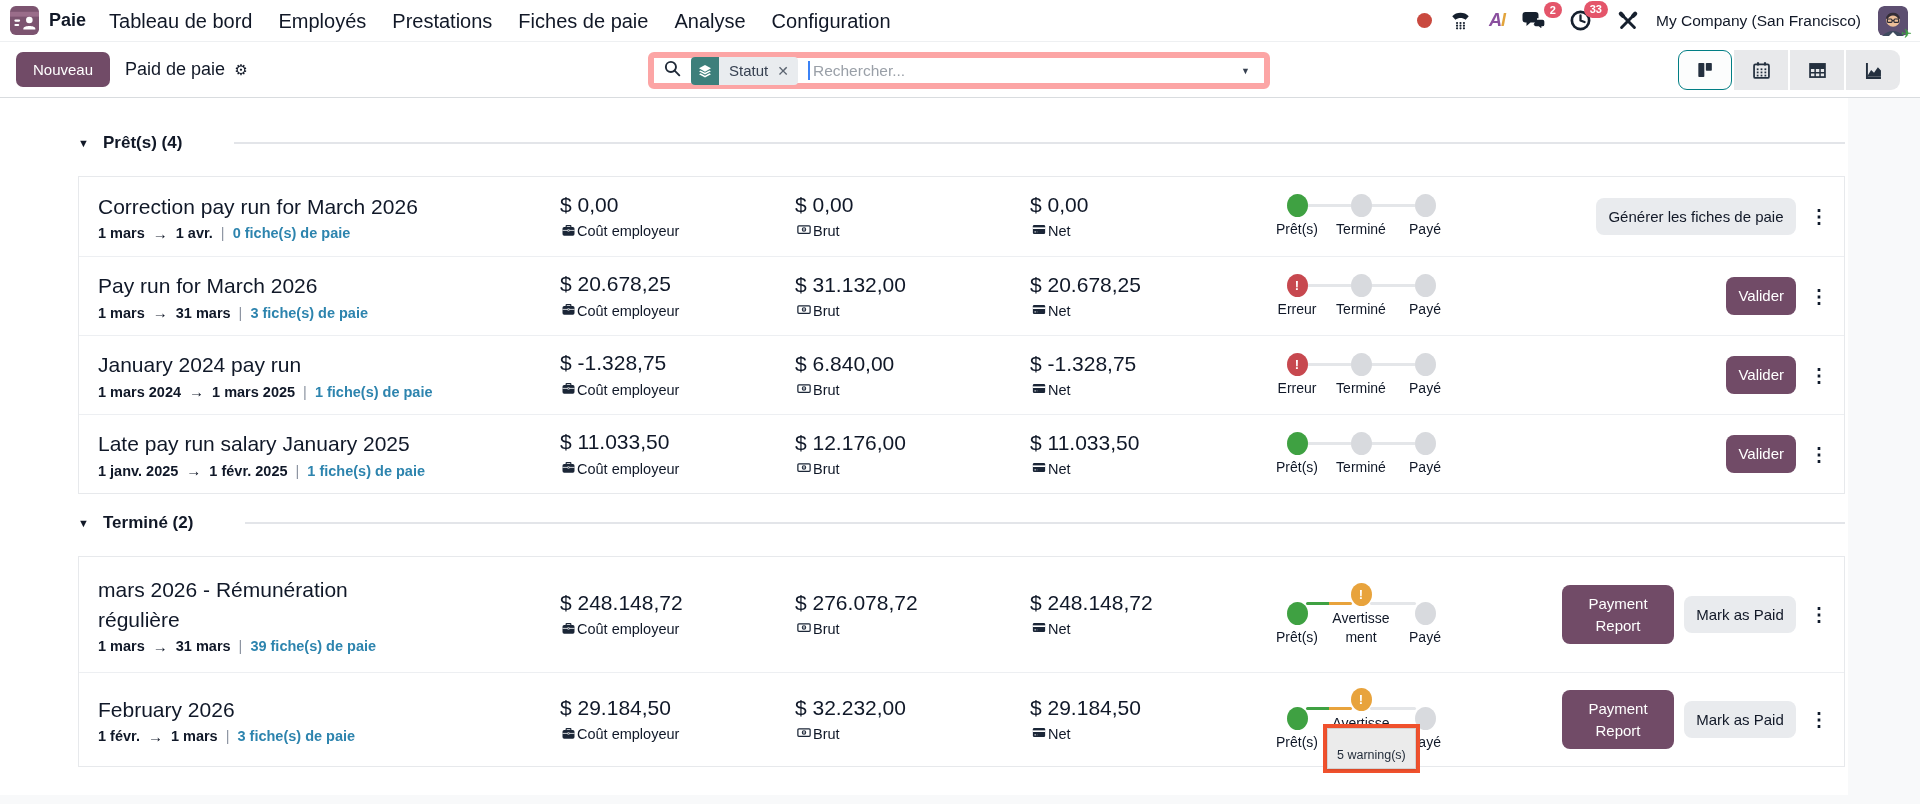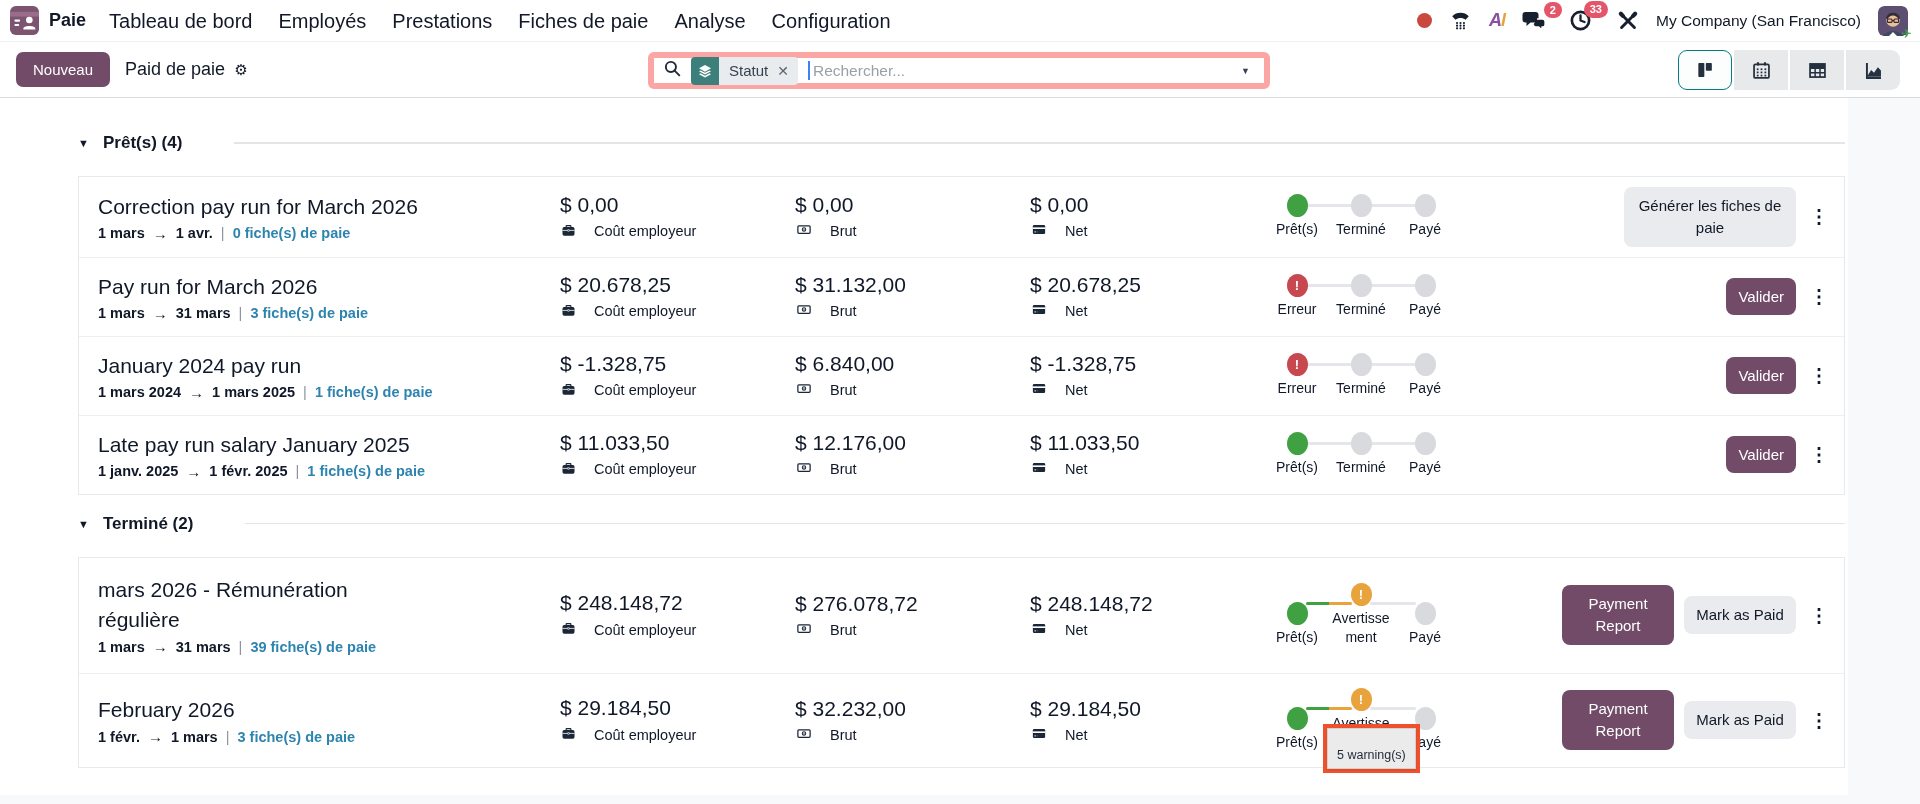--- a/index.html
+++ b/index.html
@@ -63,38 +63,38 @@
   .col-title { width: 462px; padding-right: 10px; }
   .title { font-size: 21px; line-height: 30px; font-weight: 500; color: #101828; }
   .row--wrap .title { max-width: 305px; }
   .subtitle { margin-top: 3px; display: flex; align-items: center; gap: 8px; font-size: 14.5px; font-weight: 600; color: #101828; }
   .sub-arrow { font-weight: 700; font-size: 15px; }
   .sub-sep { color: #8b93a0; font-weight: 400; }
   .sub-link { color: #2D84AE; cursor: pointer; }
 
   .col-money { width: 235px; padding-right: 8px; }
   .amount { font-size: 21px; font-weight: 500; color: #101828; white-space: nowrap; }
-  .money-label { display: flex; align-items: center; gap: 17px; margin-top: 5px; font-size: 14.5px; color: #101828; }
+  .money-label { display: flex; align-items: center; gap: 0; margin-top: 5px; font-size: 14.5px; color: #101828; }
 
   .col-steps { width: 225px; position: relative; }
   .steps { display: flex; align-items: flex-end; }
   .step { display: flex; flex-direction: column; align-items: center; width: 64px; z-index: 1; }
   .dot { width: 21px; height: 23px; border-radius: 50%; display: flex; align-items: center; justify-content: center; color: #fff; font-size: 13px; font-weight: 700; }
   .step-label { margin-top: 3px; font-size: 14px; line-height: 19px; text-align: center; color: #101828; max-width: 76px; overflow-wrap: break-word; word-break: break-word; }
   .connector { width: 46px; height: 3px; margin: 0 -23px 32px; border-radius: 2px; z-index: 0; }
   .connector.raised { margin-bottom: 42px; }
 
   .tooltip-wrap { position: absolute; left: 58px; top: 36px; border: 4px solid #F0512D; z-index: 6; }
   .warn-tooltip { background: #ebebeb; border: 1px solid #d2d2d2; padding: 19px 9px 6px; font-size: 12.5px; color: #1f2937; white-space: nowrap; box-shadow: 0 1px 2px rgba(0,0,0,.12); }
 
   .col-actions { flex: 1; display: flex; justify-content: flex-end; align-items: center; gap: 10px; }
   .btn { font-family: inherit; font-size: 15px; line-height: 1.45; border: none; border-radius: 8px; padding: 8px 12px; cursor: pointer; text-align: center; white-space: normal; }
   .btn--primary { background: #714B67; color: #fff; font-weight: 500; }
   .btn--secondary { background: #e9ebee; color: #111827; }
-  .btn--wide { width: 172px; }
+  .btn--wide { width: 200px; }
   .btn--compact { width: 112px; }
   .kebab { width: 26px; margin-left: 10px; text-align: center; font-size: 19px; font-weight: 700; color: #0f1a2b; cursor: pointer; user-select: none; }
 </style>
 </head>
 <body>
 
 <div class="navbar">
   <span class="app-icon">
     <svg width="29" height="29" viewBox="0 0 30 30">
         <rect width="30" height="30" rx="6" fill="#7C5470"></rect>

